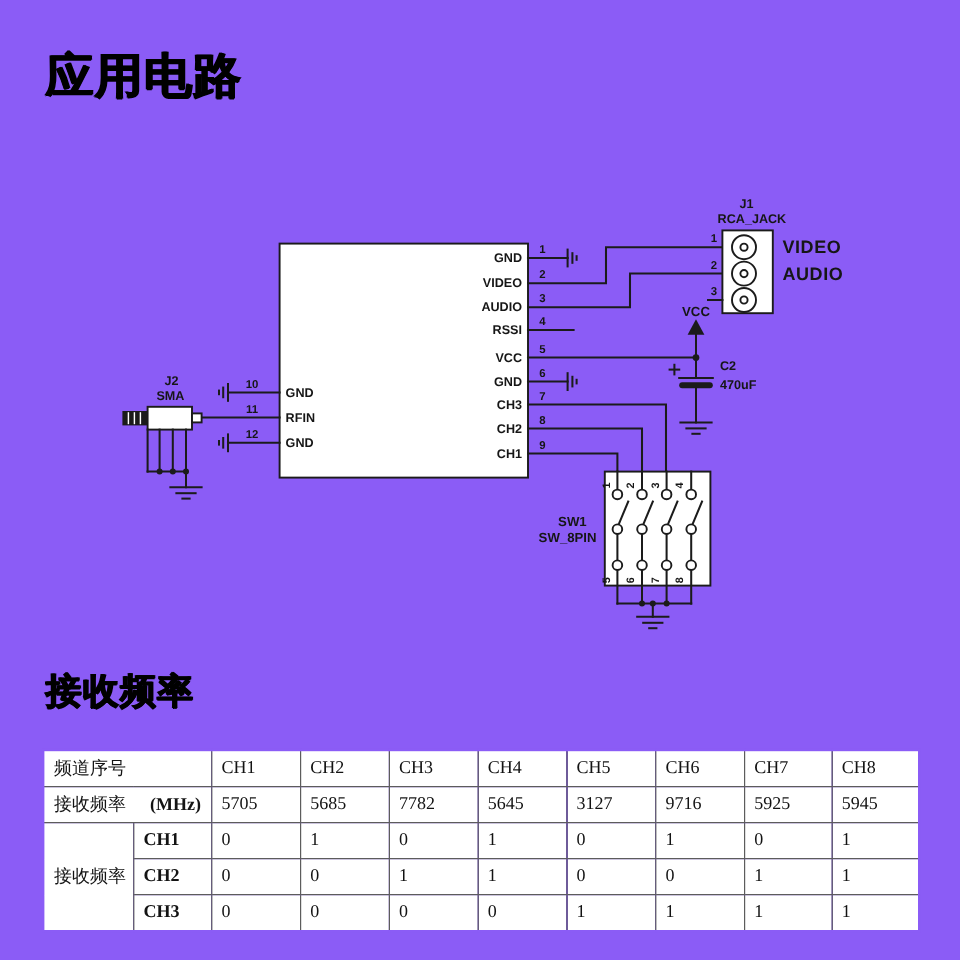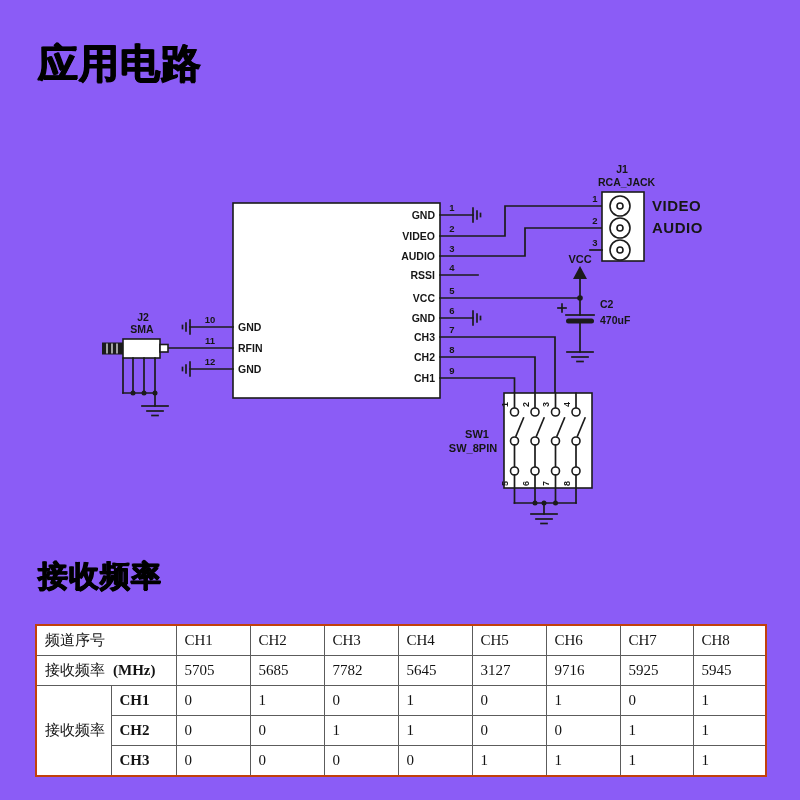--- a/index.html
+++ b/index.html
@@ -16,25 +16,25 @@
   svg#schem .bx{stroke:#1b1b1b;stroke-width:1.6;fill:#fff;}
   svg#schem .dot{fill:#1b1b1b;stroke:none;}
   svg#schem text{font-family:"Liberation Sans",sans-serif;font-weight:bold;fill:#161616;}
   .t9{font-size:9px;}
   .pnum{font-size:9.5px;}
   .t10{font-size:10.5px;}
   .t11{font-size:11px;}
   .t15{font-size:15px;letter-spacing:0.5px;}
   #ch-table{position:absolute;left:35px;top:624px;width:730px;border-collapse:collapse;
             table-layout:fixed;font-family:"Liberation Serif",serif;font-size:15px;color:#131313;
-            border:2px solid #c2410c;}
+            border:2px solid #8b5cf6;}
   #ch-table td{border:1px solid #5c5c5c;padding:2px 4px 2px 8px;height:25px;
                vertical-align:middle;white-space:nowrap;overflow:hidden;background:#fff;}
   #ch-table td.b{font-weight:bold;}
-  #ch-table .unit{font-weight:bold;margin-left:8px;}
+  #ch-table .unit{font-weight:bold;margin-left:20px;}
 </style>
 </head>
 <body>
 
 <div id="page">
 
   <div class="h1">应用电路</div>
 
   <svg id="schem" width="800" height="430" viewBox="0 0 800 430">
 

